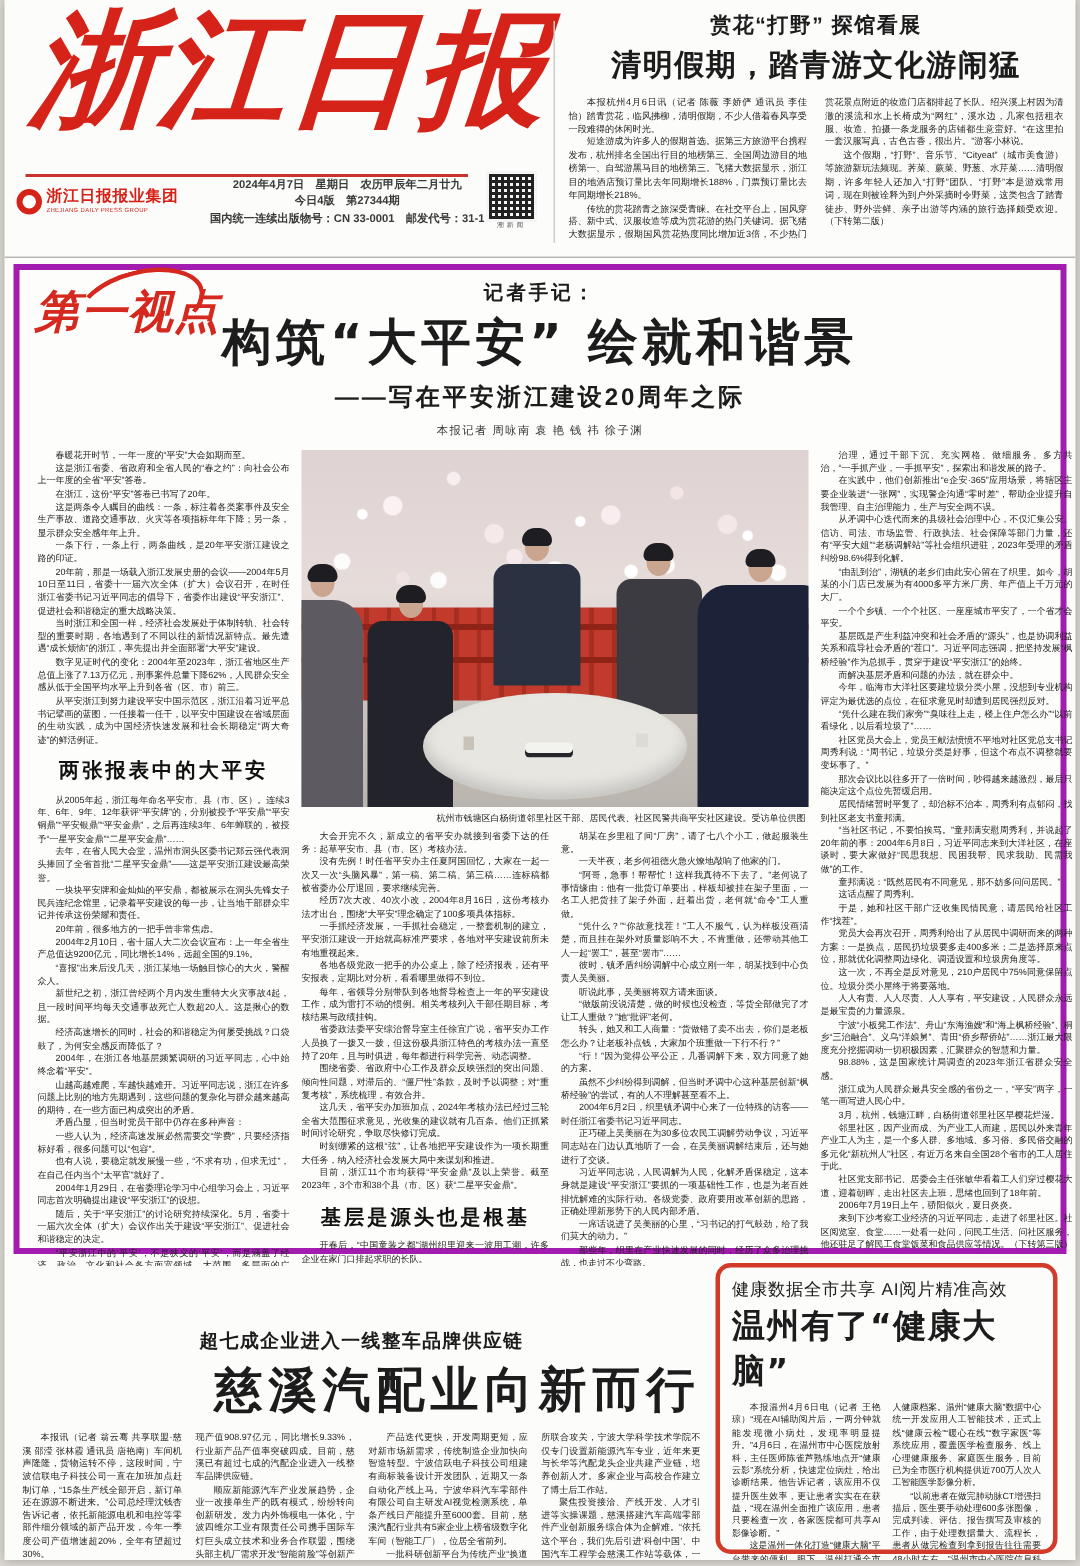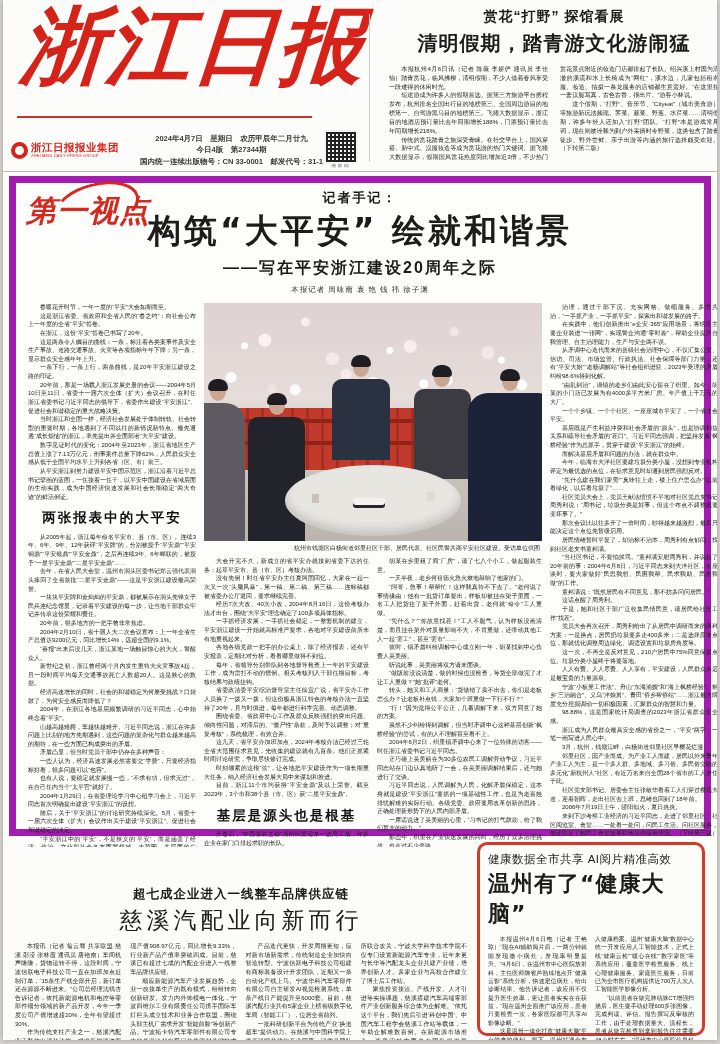--- a/index.html
+++ b/index.html
@@ -5,41 +5,41 @@
   * { margin:0; padding:0; box-sizing:border-box; }
   html,body { width:720px; height:1044px; }
   body { background:#d8d5cf; font-family:"Liberation Sans", sans-serif; color:#1c1c1c; }
   .page { position:absolute; left:3px; top:0; width:714px; height:1040px; background:#fcfcfa; box-shadow:0 0 6px rgba(0,0,0,.25); overflow:hidden; }
 
   
   .masthead { position:relative; height:172px; border-bottom:1px solid #b9b7b2; }
   .mh-left { position:absolute; left:0; top:0; width:362px; height:172px; }
   .paper-name { position:absolute; left:18px; top:2px; width:330px; font-family:"DejaVu Serif", serif; font-style:italic; font-weight:bold; color:#d6231a; font-size:84px; line-height:1.05; letter-spacing:2px; transform:skewX(-4deg); white-space:nowrap; }
   .mh-redline { position:absolute; left:14px; top:116px; width:295px; height:2px; background:#c8342a; }
-  .mh-bottom { position:absolute; left:8px; top:132px; width:352px; display:flex; align-items:center; }
+  .mh-bottom { position:absolute; left:8px; top:116px; width:352px; display:flex; align-items:center; }
   .group-logo { display:flex; align-items:center; width:128px; }
   .group-ring { width:17px; height:17px; border:4px solid #d6231a; border-radius:50%; margin-right:3px; flex:none; }
   .group-names { line-height:1.1; }
   .group-cn { font-size:10.5px; font-weight:bold; color:#d6231a; letter-spacing:.5px; }
   .group-en { font-size:4px; color:#d6231a; letter-spacing:.2px; }
   .date-block { width:185px; text-align:center; font-size:7.5px; font-weight:bold; color:#3a3a3a; line-height:1.5; }
   .qr-wrap { width:34px; text-align:center; }
   .qr { width:30px; height:30px; margin:0 auto; background:
       repeating-linear-gradient(0deg,#222 0 2px,transparent 2px 4px),
       repeating-linear-gradient(90deg,#222 0 2px,#f5f5f5 2px 4px); outline:2px solid #f5f5f5; }
   .qr-cap { font-size:4.5px; color:#555; letter-spacing:2px; margin-top:1px; }
   .mh-vline { position:absolute; left:366px; top:14px; width:1px; height:148px; background:#cfcdc8; }
-  .mh-right { position:absolute; left:386px; top:8px; width:330px; }
+  .mh-right { position:absolute; left:376px; top:8px; width:330px; }
   .top-kicker { font-size:14px; font-weight:bold; text-align:center; letter-spacing:1px; }
   .top-headline { font-size:20px; font-weight:bold; text-align:center; letter-spacing:1px; margin:4px 0 8px; font-family:"DejaVu Sans", sans-serif; }
   .top-body { column-count:2; column-gap:12px; font-size:6.1px; line-height:1.45; text-align:justify; height:108px; overflow:hidden; color:#222; }
   p.para { text-indent:2em; margin:0; }
 
   
-  .feature { position:relative; margin:4px 6px 0; height:660px; border:7px solid #a21caf; background:#fdfdfb; }
+  .feature { position:relative; margin:4px 6px 0; height:660px; border:4px solid #a21caf; background:#fdfdfb; }
   .fv-logo { position:absolute; left:10px; top:8px; width:120px; height:60px; }
   .fv-text { font-family:"DejaVu Serif", serif; font-weight:bold; font-style:italic; font-size:30px; color:#d5281e; letter-spacing:1px; white-space:nowrap; }
   .fv-swoosh { position:absolute; left:28px; top:-8px; width:86px; height:46px; border:3px solid #d5281e; border-radius:50%; border-left-color:transparent; border-bottom-color:transparent; transform:rotate(-14deg); }
   .f-kicker { text-align:center; font-size:13px; font-weight:bold; padding-top:6px; letter-spacing:2px; }
   .f-headline { text-align:center; font-size:33px; font-weight:bold; letter-spacing:3px; margin-top:2px; font-family:"DejaVu Sans", sans-serif; }
   .f-subhead { text-align:center; font-size:16px; font-weight:bold; letter-spacing:2px; margin-top:4px; }
   .f-byline { text-align:center; font-size:7.5px; color:#333; margin-top:6px; letter-spacing:1px; }
   .f-body { display:flex; gap:8px; padding:8px 12px 0; height:552px; }
   .fcol { font-size:6px; line-height:1.44; text-align:justify; overflow:hidden; color:#222; }
   .fcol1,.fcol4 { width:168px; flex:none; }
@@ -83,21 +83,21 @@
   .cup1 { position:absolute; left:32%; bottom:16%; width:7px; height:9px; background:#c8c2b8; }
   .cup2 { position:absolute; left:66%; bottom:17%; width:8px; height:9px; background:#dddbd4; }
   .caption-row { display:flex; justify-content:space-between; font-size:6px; color:#222; padding:3px 2px 4px; }
   .mid-text { flex:1; display:flex; gap:8px; overflow:hidden; }
   .fcol2,.fcol3 { flex:1; }
 
   
   .bottom { display:flex; gap:10px; padding:6px 12px 0; height:200px; }
   .bl { width:452px; flex:none;margin-top:44px; }
   .bl-kicker { text-align:center; font-size:12.5px; font-weight:bold; letter-spacing:1px; }
-  .bl-headline { text-align:center; font-size:23px; font-weight:normal; letter-spacing:4px; margin:2px 0 6px; font-family:"DejaVu Sans", sans-serif; }
+  .bl-headline { text-align:right; font-size:32px; font-weight:bold; letter-spacing:4px; margin:2px 0 6px; font-family:"DejaVu Sans", sans-serif; }
   .bl-body { column-count:4; column-gap:9px; font-size:6px; line-height:1.44; text-align:justify; height:138px; overflow:hidden; color:#222; }
   .br { flex:1; border:3px solid #d23b2a; border-radius:10px; padding:7px 8px 5px; height:194px; }
   .br-kicker { font-size:11.5px; font-weight:normal; letter-spacing:.5px; }
   .br-headline { font-size:22px; font-weight:bold; letter-spacing:1px; margin:2px 0 6px; font-family:"DejaVu Sans", sans-serif; }
   .br-body { column-count:2; column-gap:8px; font-size:5.9px; line-height:1.42; text-align:justify; height:126px; overflow:hidden; color:#222; }
 </style>
 </head>
 <body>
 
 <div class="page">

